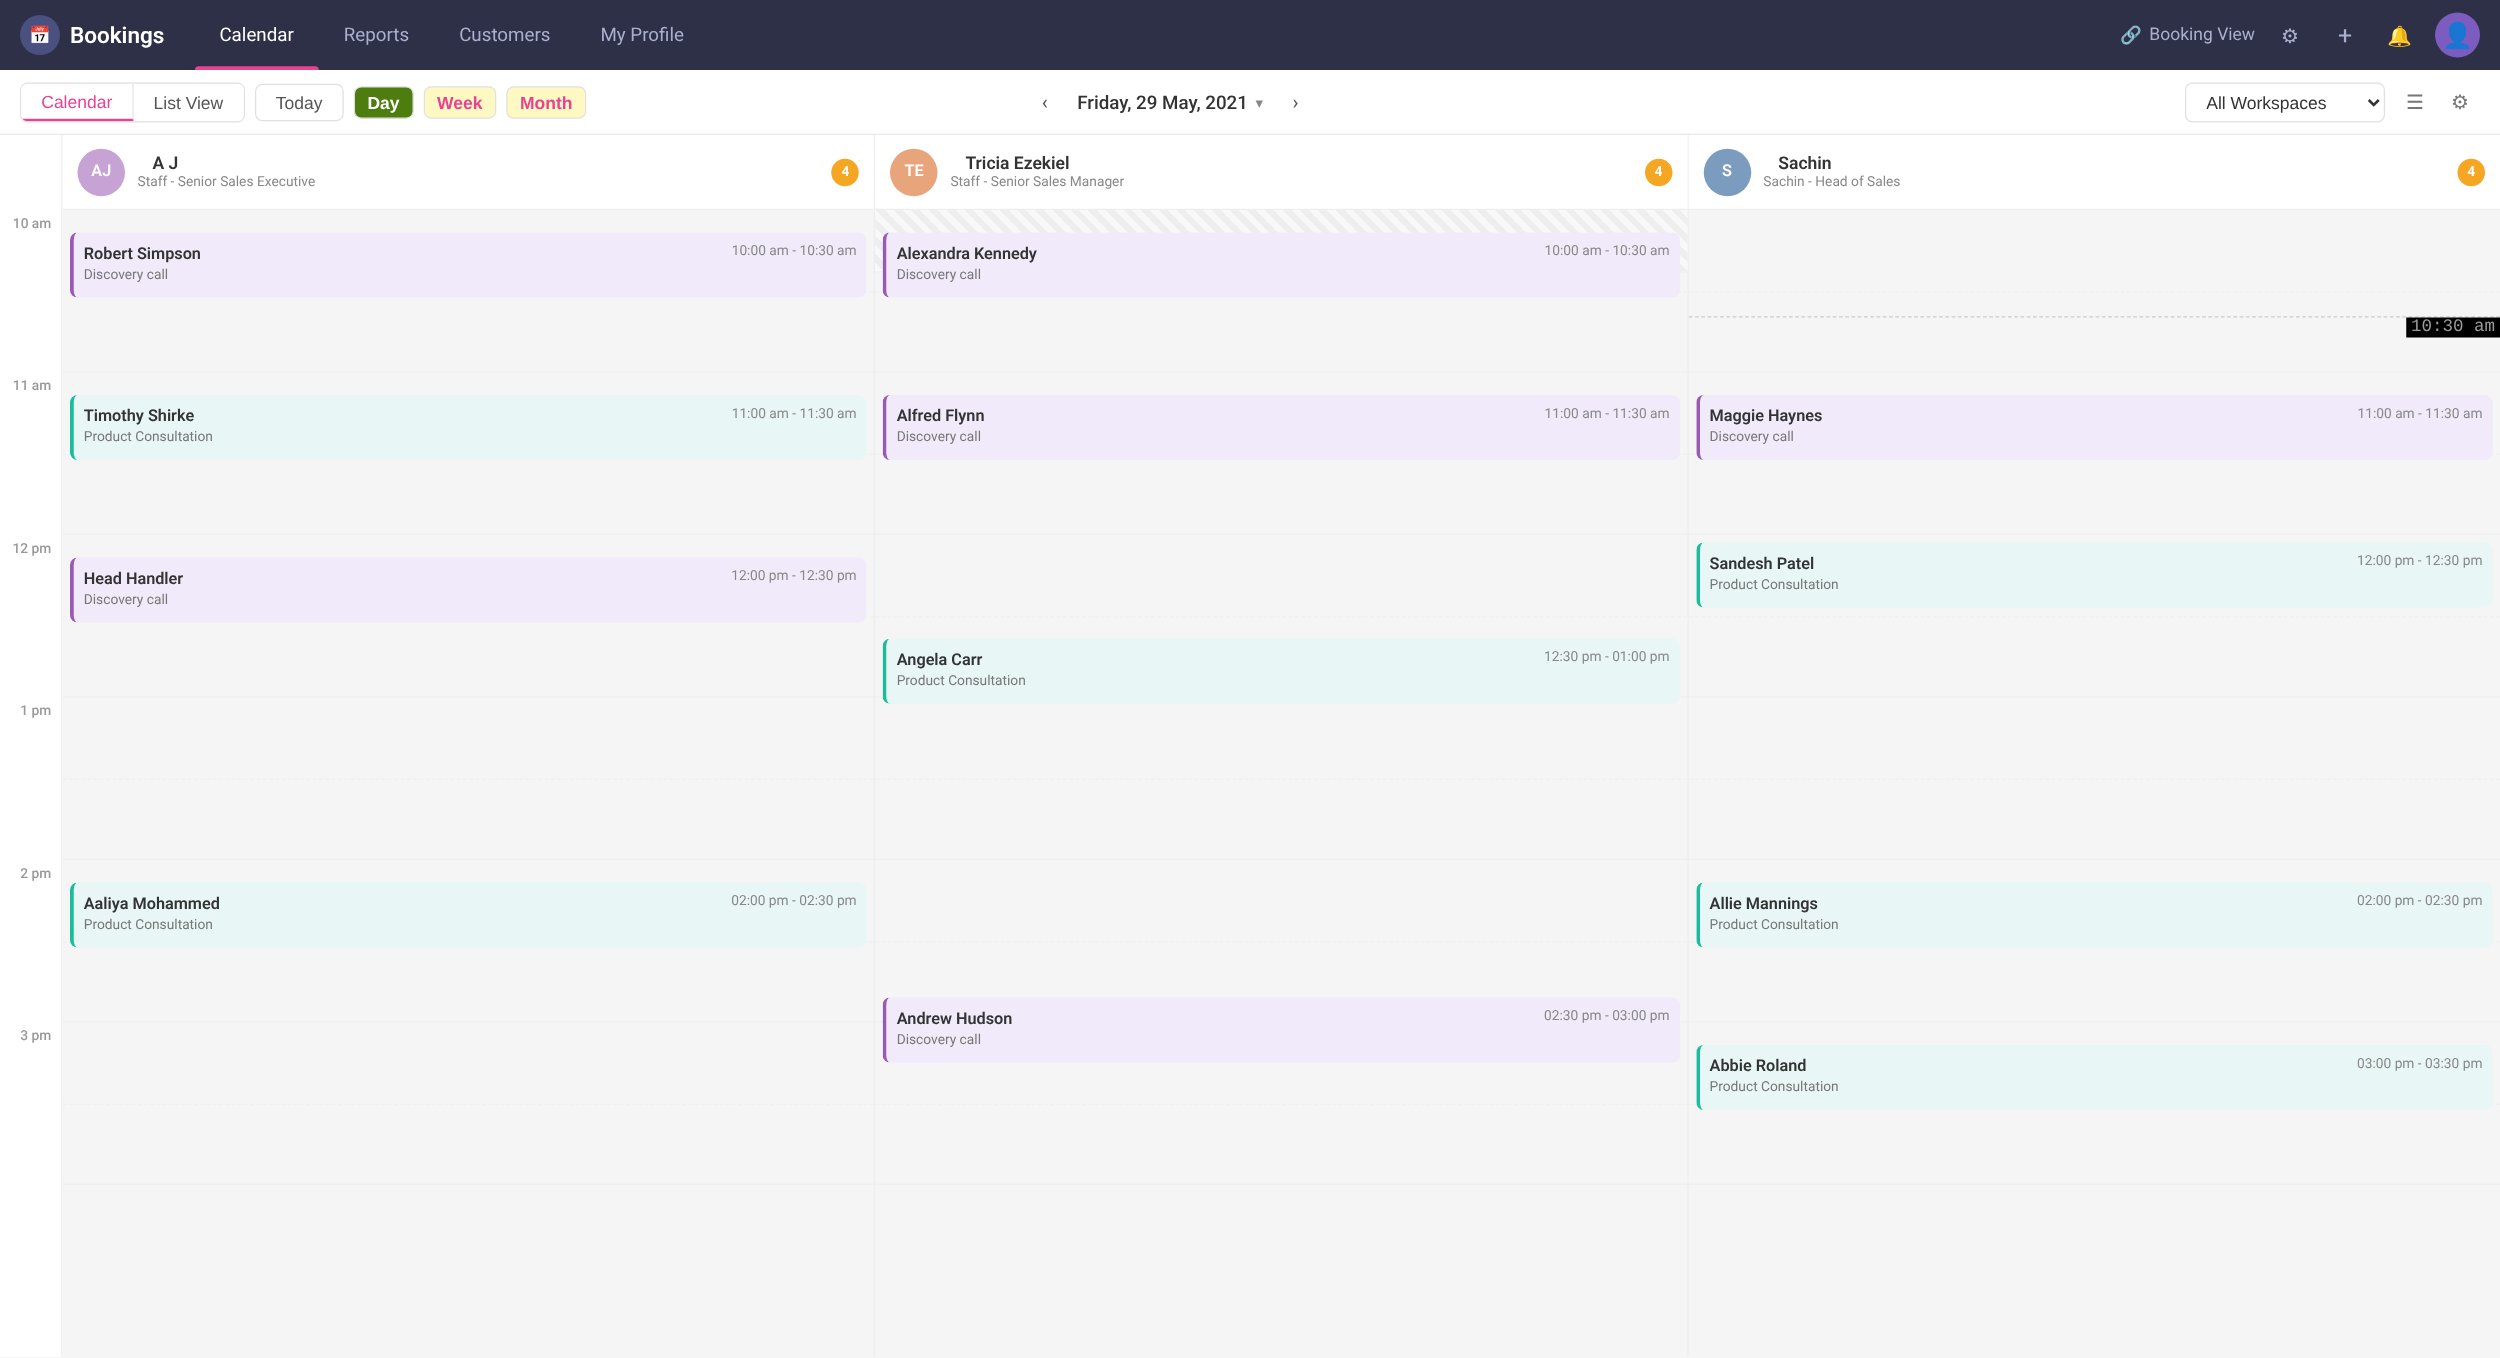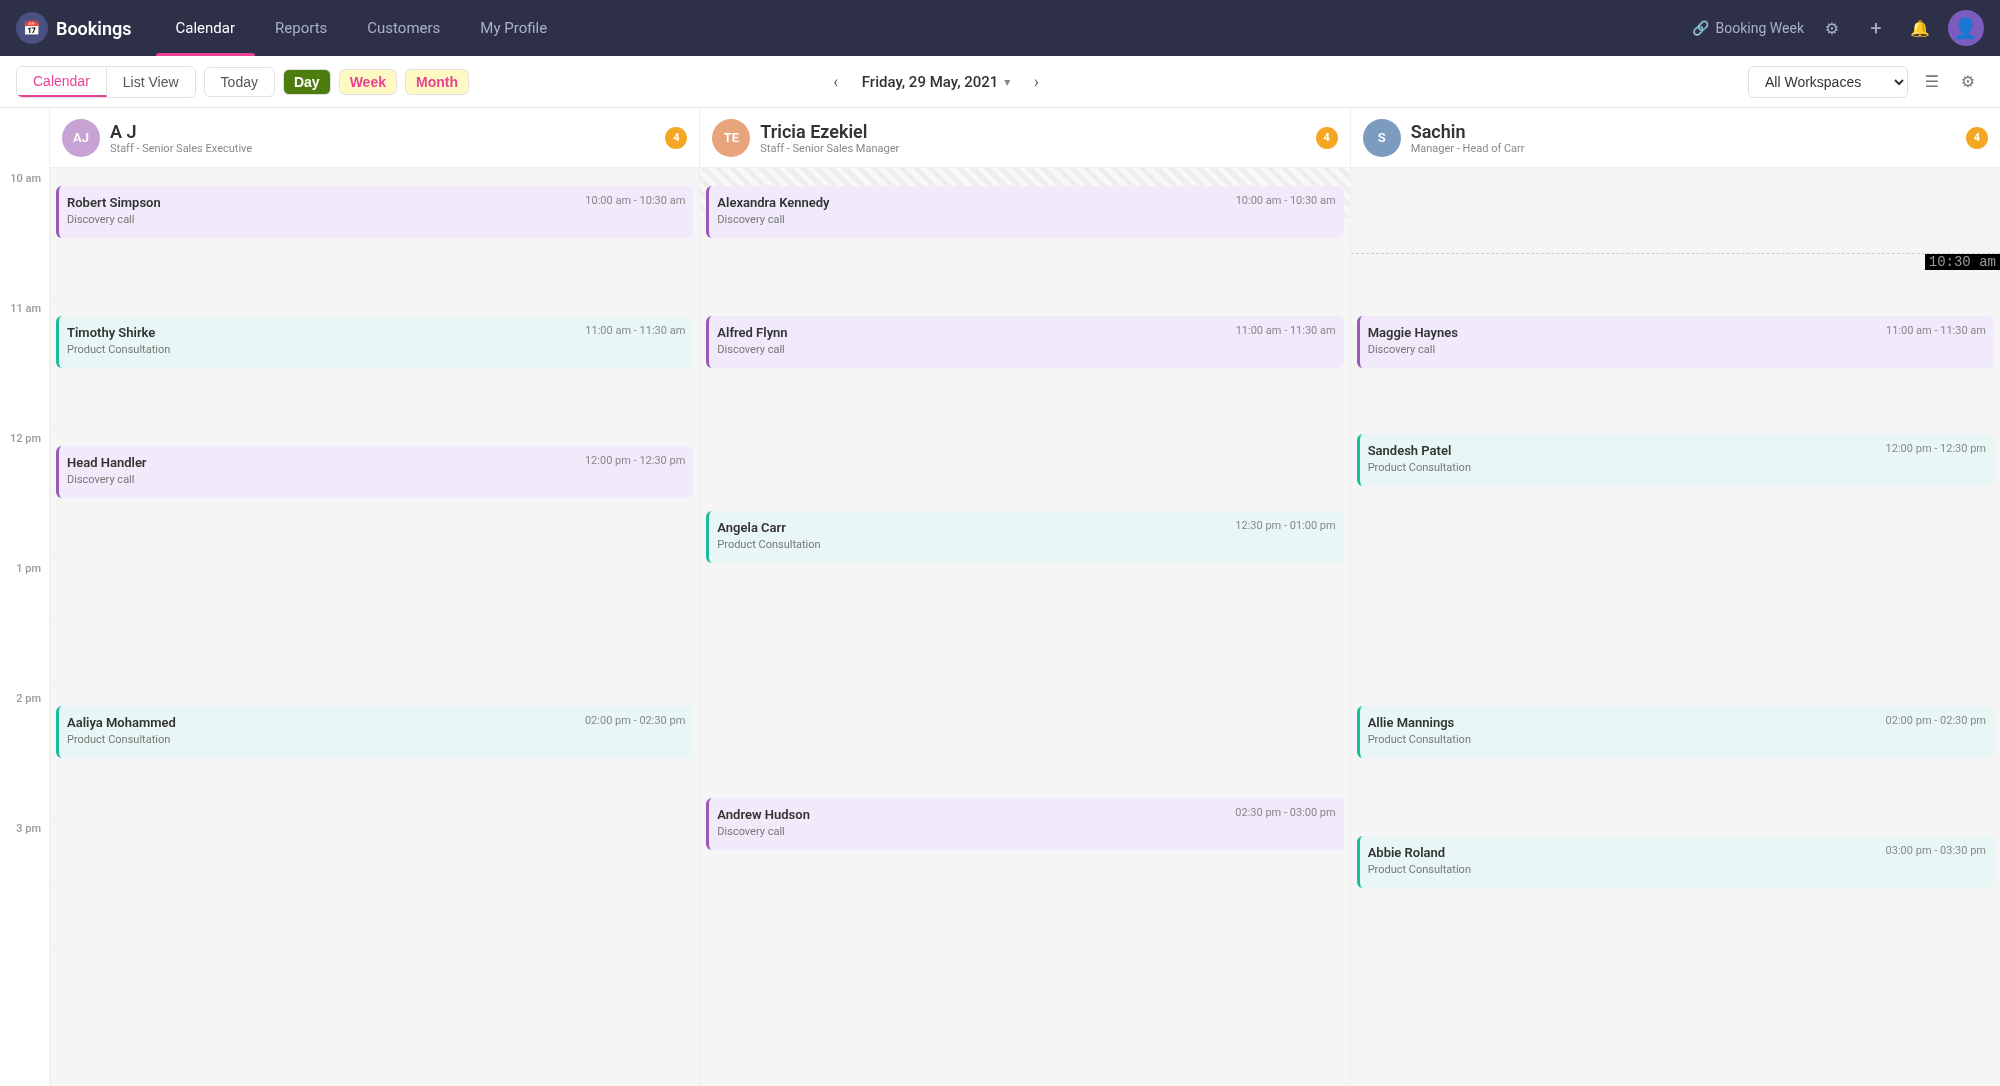--- a/index.html
+++ b/index.html
@@ -265,23 +265,24 @@
       align-items: center;
       justify-content: center;
       color: white;
       font-size: 13px;
       font-weight: 600;
       flex-shrink: 0;
       overflow: hidden;
     }
     .staff-info { flex: 1; }
     .staff-name {
-      font-size: 18px;
+      font-size: 14px;
       font-weight: 600;
       color: #333;
+      margin-left: 12px;
     }
     .staff-role {
       font-size: 11px;
       color: #888;
     }
     .staff-badge {
       width: 22px;
       height: 22px;
       border-radius: 50%;
       background: #f5a623;
@@ -389,21 +390,21 @@
   </div>
   <div class="nav-links">
     <div class="nav-link active">Calendar</div>
     <div class="nav-link">Reports</div>
     <div class="nav-link">Customers</div>
     <div class="nav-link">My Profile</div>
   </div>
   <div class="nav-right">
     <div class="nav-booking-page">
       <span style="font-size:14px;">🔗</span>
-      <span>Booking Week</span>
+      <span>Booking View</span>
     </div>
     <div class="nav-icon-btn">
       <span>⚙</span>
     </div>
     <div class="nav-icon-btn">
       <span style="font-size:20px;">+</span>
     </div>
     <div class="nav-icon-btn">
       <span>🔔</span>
     </div>
@@ -561,21 +562,21 @@
           <span class="event-time">02:30 pm - 03:00 pm</span>
         </div>
       </div>
     </div>
 
     <div class="staff-col" style="border-right:none;">
       <div class="staff-header">
         <div class="staff-avatar" style="background:#7c9cbf;">S</div>
         <div class="staff-info">
           <div class="staff-name">Sachin</div>
-          <div class="staff-role">Manager - Head of Carr</div>
+          <div class="staff-role">Sachin - Head of Sales</div>
         </div>
         <div class="staff-badge">4</div>
       </div>
       <div class="staff-body">
 
         <div class="hour-row">
             <div class="half-line"></div>
           </div>
         <div class="hour-row">
             <div class="half-line"></div>

